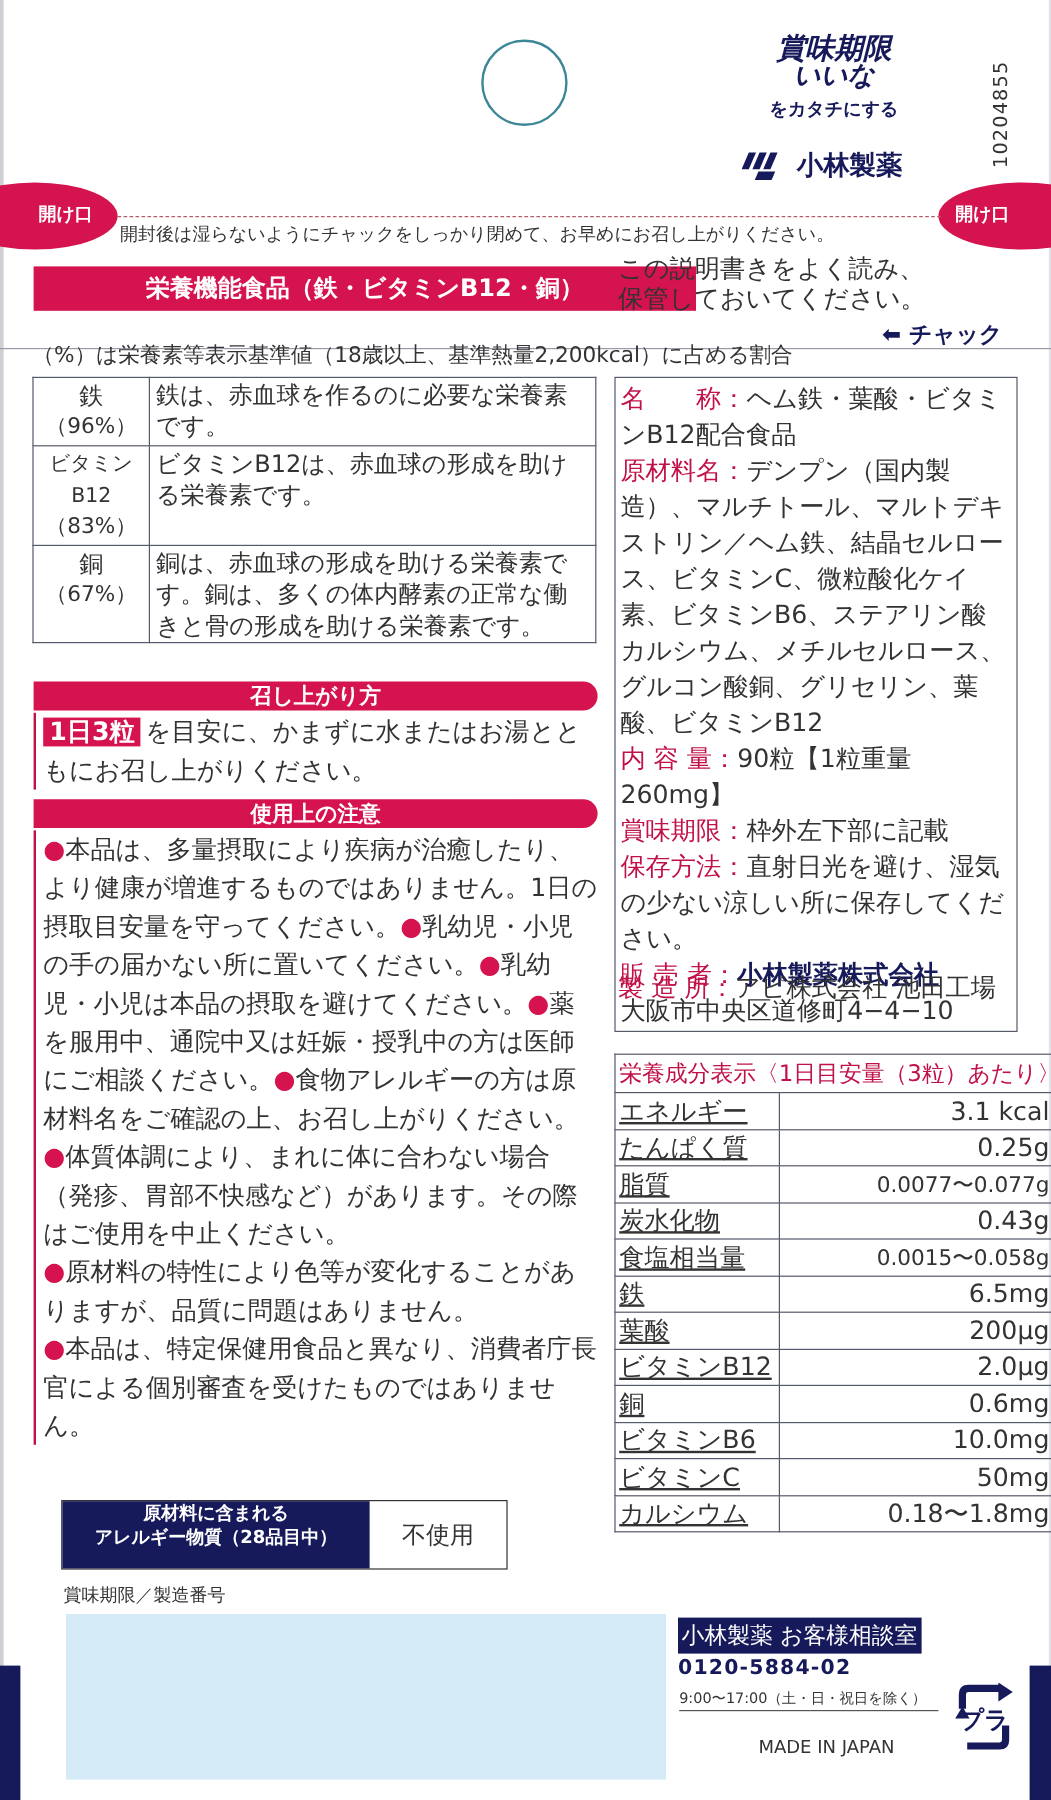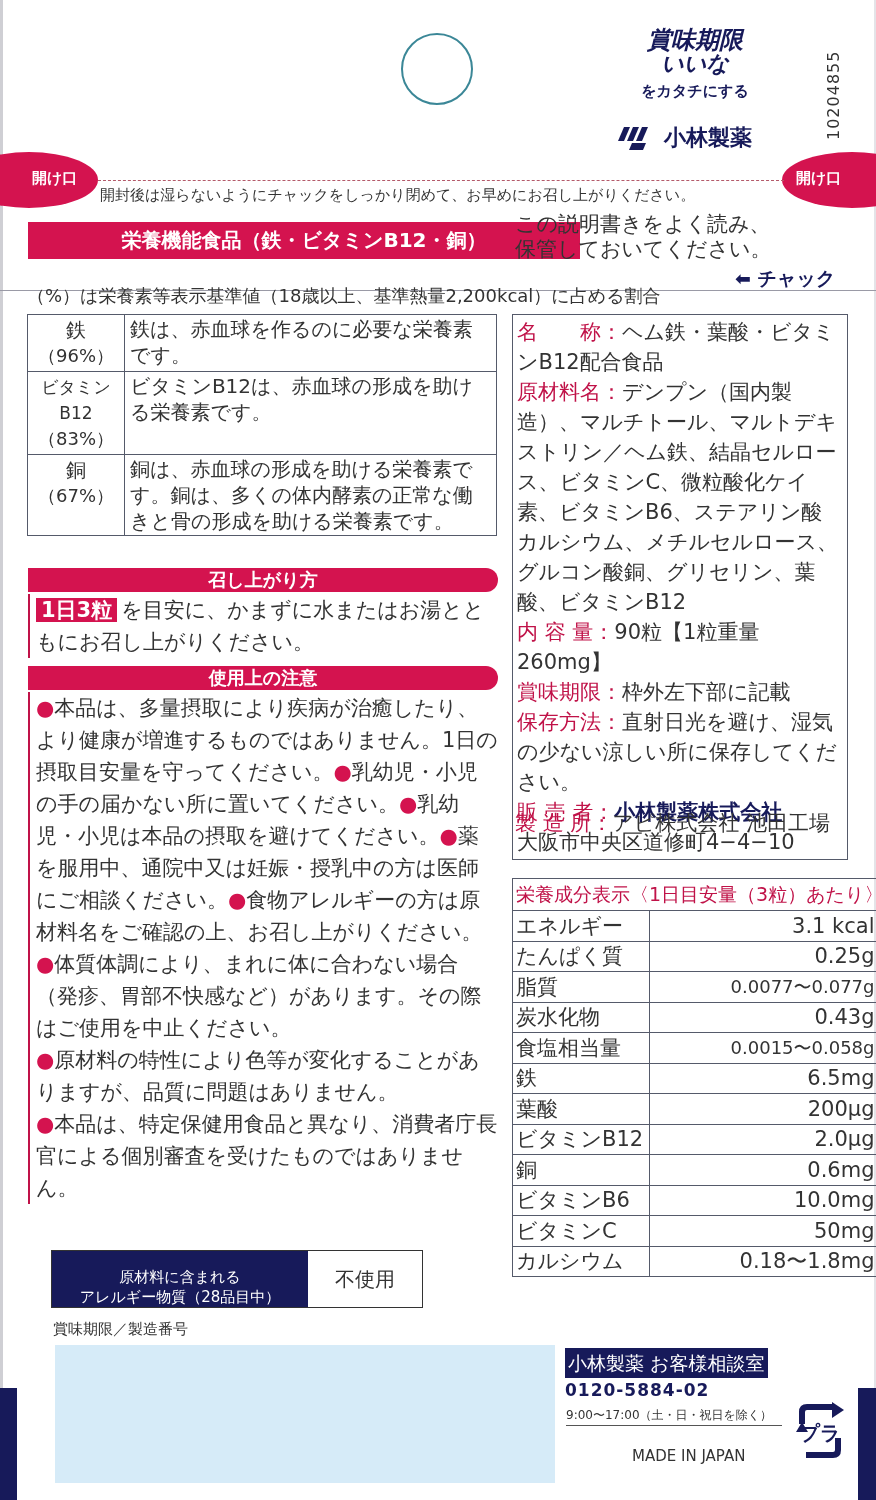--- a/index.html
+++ b/index.html
@@ -41,36 +41,36 @@
   .nft td.k .kp { display:block; font-size:18px; }
 
   
   .sec-head { left:28px; height:24px; width:470px; border-radius:0 14px 14px 0; font-size:18px; font-weight:bold; display:flex; align-items:center; justify-content:center; }
   .sec-body { left:28px; width:470px; border-left:2px solid #c01248; font-size:21px; line-height:32px; color:#333; padding-left:6px; box-sizing:border-box; }
   .pill { background:#d4134f; color:#fff; font-weight:bold; padding:0 5px; margin-right:4px; }
   .dot { color:#d4134f; }
 
   
   .allergy { left:51px; top:1250px; width:370px; height:56px; border:1px solid #333; display:flex; }
-  .allergy .lab { width:256px; background:#171a5a; color:#fff; font-weight:normal; font-size:15px; line-height:20px; display:flex; align-items:flex-end; justify-content:center; text-align:center; }
+  .allergy .lab { width:256px; background:#171a5a; color:#fff; font-weight:bold; font-size:15px; line-height:20px; display:flex; align-items:flex-start; justify-content:center; text-align:center; }
   .allergy .val { flex:1; display:flex; align-items:center; justify-content:center; font-size:20px; color:#333; }
   .expiry-lab { left:53px; top:1320px; font-size:15px; color:#333; }
   .expiry-box { left:55px; top:1345px; width:500px; height:138px; background:#d6ebf8; }
 
   
   .info { left:512px; top:314px; width:336px; border:1px solid #555a6a; font-size:21px; line-height:30px; color:#333; padding:2px 4px; box-sizing:border-box; }
   .lbl { color:#c01248; }
   .bold-navy { color:#171a5a; font-weight:bold; }
   .mfr { left:515px; top:808px; font-size:21px; line-height:30px; color:#333; }
 
   .nut { left:512px; top:878px; width:337px; font-size:21px; color:#333; }
   .nut td { border:1px solid #555a6a; height:29.5px; padding:0 3px; white-space:nowrap; }
   .nut th { border:1px solid #555a6a; color:#c01248; font-weight:normal; text-align:left; height:31px; padding:0 3px; font-size:19px; white-space:nowrap; }
   .nut td.v { text-align:right; padding-right:12px; }
-  .nut td.n { width:130px; }
+  .nut td.n { width:130px;text-decoration:underline; }
 
   
   .contact-head { left:565px; top:1348px; background:#171a5a; color:#fff; font-size:19px; padding:0 3px; height:30px; line-height:30px; }
   .phone { left:565px; top:1380px; font-size:17px; font-weight:bold; color:#171a5a; letter-spacing:1px; }
   .hours { left:566px; top:1407px; width:216px; border-bottom:1px solid #555; font-size:12px; color:#333; padding-bottom:1px; }
   .madein { left:632px; top:1447px; font-size:15px; color:#333; }
   .recycle { left:792px; top:1402px; width:56px; height:58px; }
   .navy-bl { left:0; top:1388px; width:17px; height:112px; background:#171a5a; }
   .navy-br { left:858px; top:1388px; width:18px; height:112px; background:#171a5a; }
 </style>

